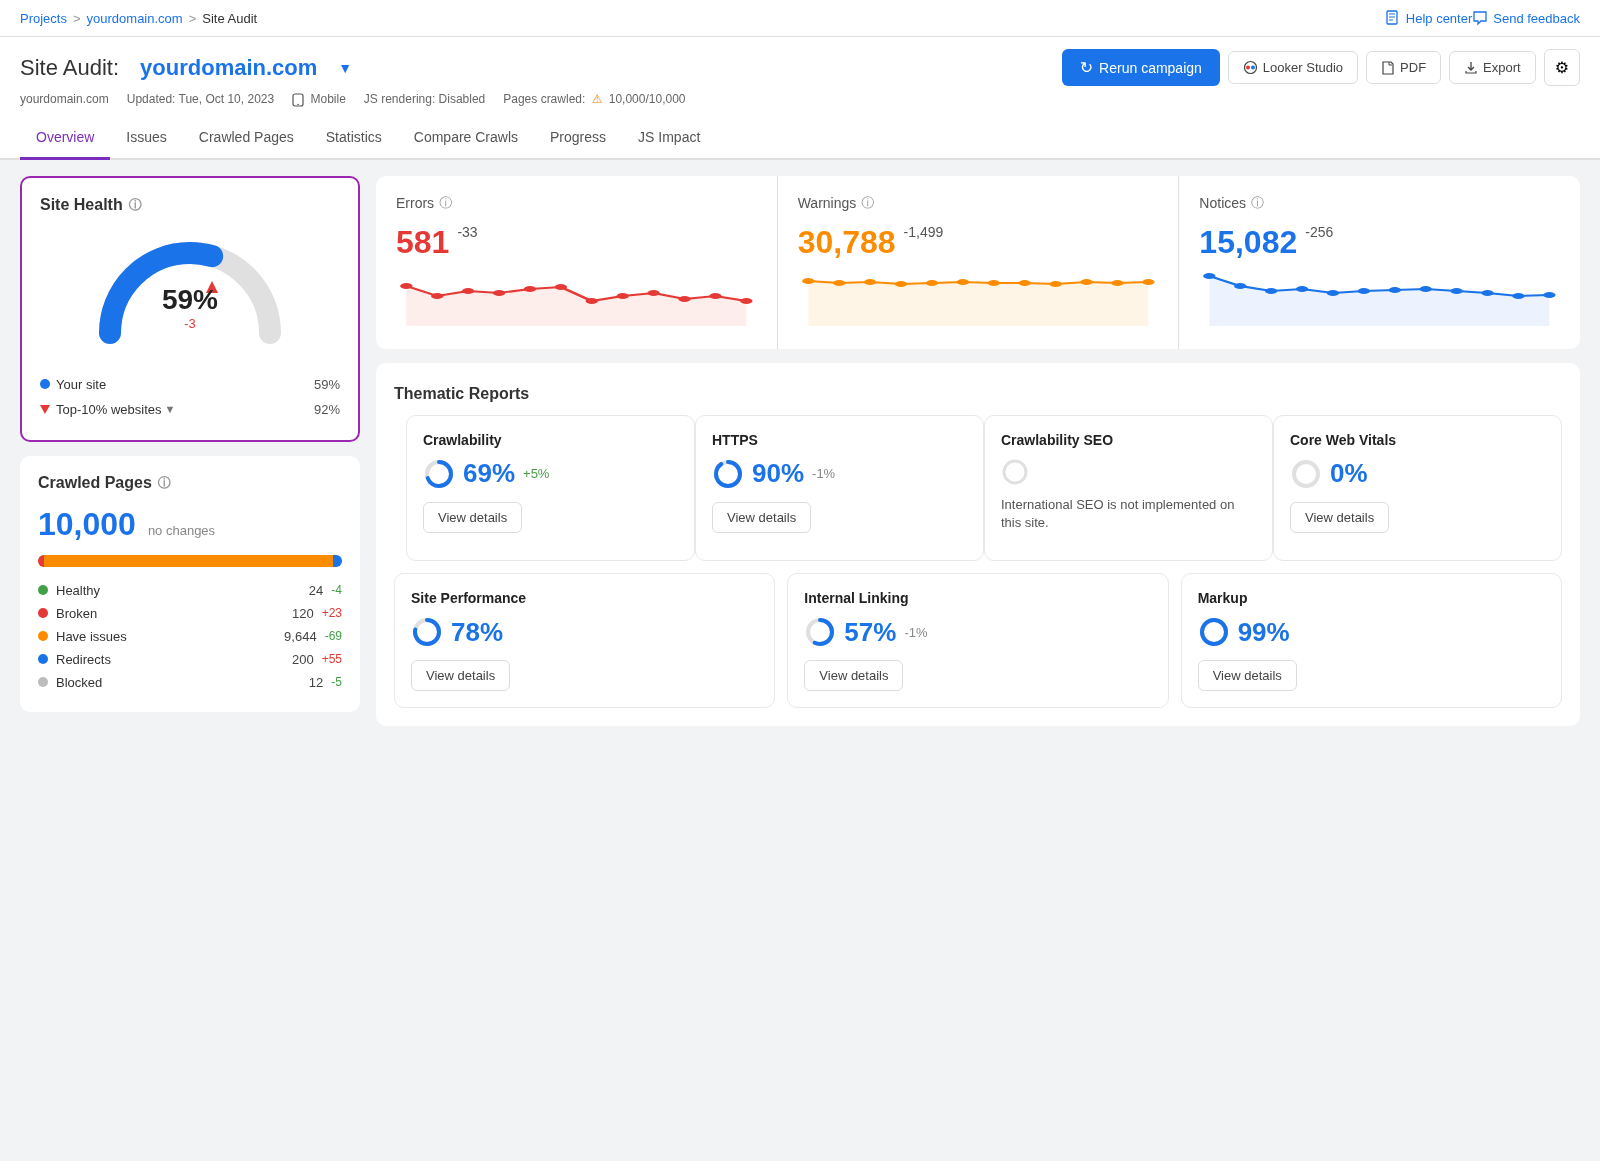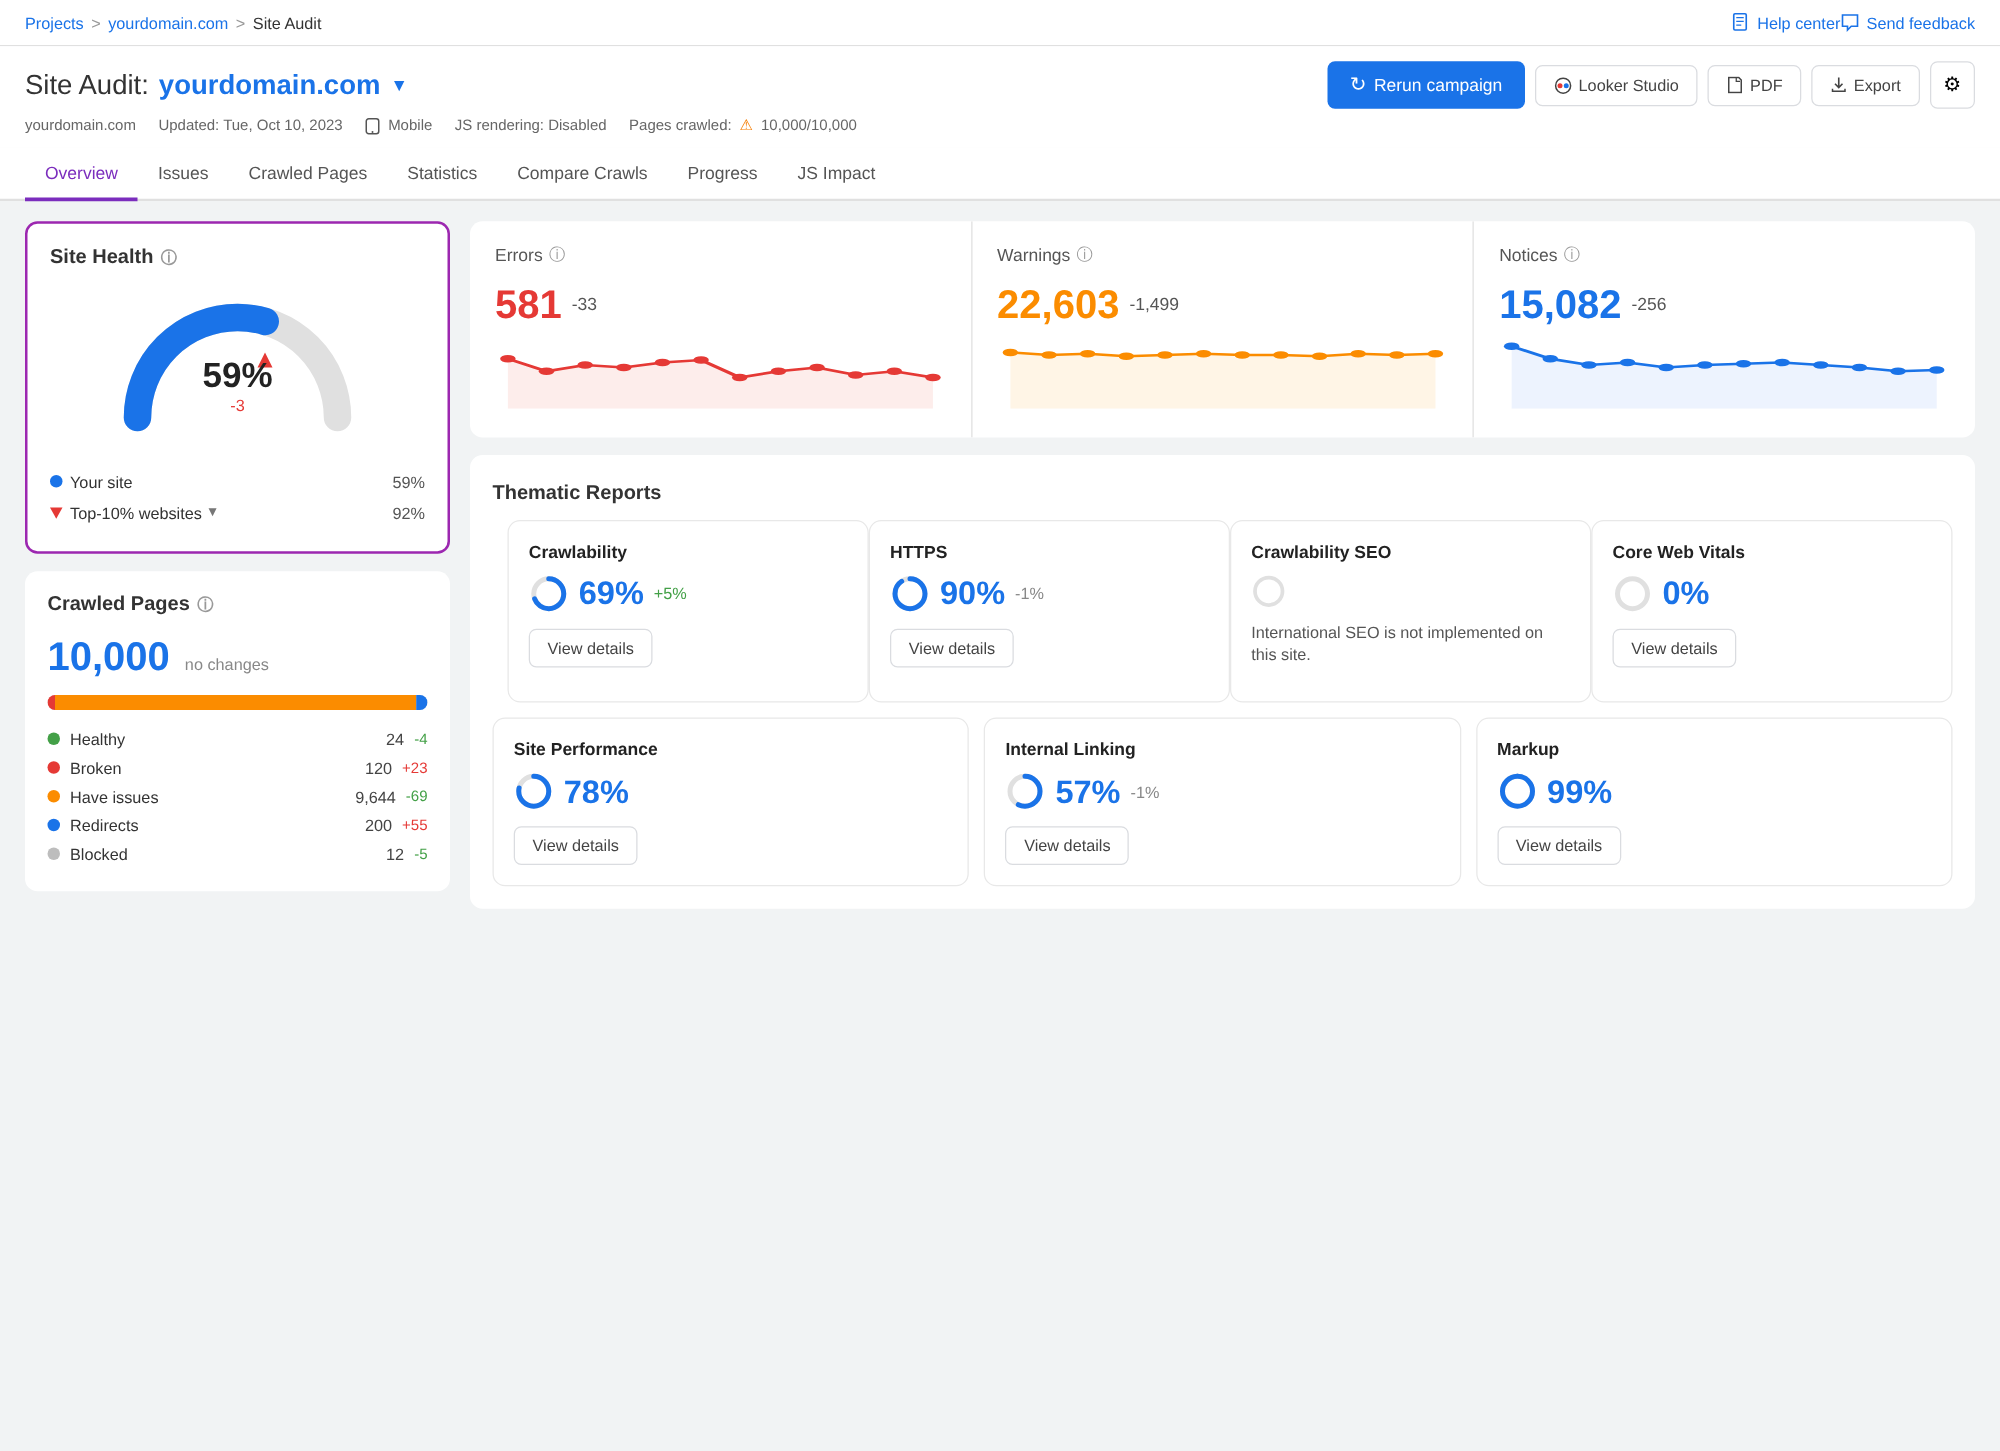--- a/index.html
+++ b/index.html
@@ -5,21 +5,21 @@
     * { box-sizing: border-box; margin: 0; padding: 0; }
     body { font-family: -apple-system, BlinkMacSystemFont, 'Segoe UI', Arial, sans-serif; font-size: 14px; color: #333; background: #f8f9fa; }
     .top-bar { display: flex; align-items: center; justify-content: space-between; padding: 10px 20px; background: #fff; border-bottom: 1px solid #e0e0e0; }
     .breadcrumb { display: flex; align-items: center; gap: 6px; color: #555; font-size: 13px; }
     .breadcrumb span { color: #1a73e8; cursor: pointer; }
     .breadcrumb .sep { color: #999; }
     .top-actions { display: flex; align-items: center; }
     .help-link, .feedback-link { display: flex; align-items: center; gap: 5px; color: #1a73e8; font-size: 13px; cursor: pointer; text-decoration: none; }
     .header { padding: 12px 20px 0; background: #fff; }
     .header-top { display: flex; align-items: center; justify-content: space-between; margin-bottom: 6px; }
-    .site-title { display: flex; align-items: center; gap: 8px; font-size: 22px; font-weight: 500; }
+    .site-title { display: flex; align-items: center; gap: 21px; font-size: 22px; font-weight: 500; }
     .site-title-domain { color: #1a73e8; font-weight: 600; cursor: pointer; }
     .site-title-arrow { color: #1a73e8; font-size: 14px; }
     .header-buttons { display: flex; align-items: center; gap: 8px; }
     .btn-rerun { background: #1a73e8; color: #fff; border: none; padding: 9px 18px; border-radius: 6px; cursor: pointer; font-size: 14px; display: flex; align-items: center; gap: 6px; font-weight: 500; }
     .btn-rerun:before { content: '↻'; font-size: 16px; }
     .btn-outline { background: #fff; color: #444; border: 1px solid #dadce0; padding: 8px 14px; border-radius: 6px; cursor: pointer; font-size: 13px; display: flex; align-items: center; gap: 5px; }
     .btn-gear { background: #fff; border: 1px solid #dadce0; padding: 8px 10px; border-radius: 6px; cursor: pointer; font-size: 16px; }
     .meta-row { display: flex; align-items: center; gap: 18px; font-size: 12px; color: #666; padding-bottom: 10px; }
     .meta-row .warn { color: #f57c00; }
     .nav-tabs { display: flex; gap: 0; padding: 0 20px; background: #fff; border-bottom: 2px solid #e0e0e0; }
@@ -55,21 +55,21 @@
     .stat-label { display: flex; align-items: center; }
     .stat-nums { display: flex; gap: 8px; }
     .stat-main { font-weight: 500; color: #444; }
     .stat-delta-pos { color: #e53935; font-size: 12px; }
     .stat-delta-neg { color: #43a047; font-size: 12px; }
     
     .metrics-row { display: flex; gap: 0; background: #fff; border-radius: 10px; overflow: hidden; }
     .metric-card { flex: 1; padding: 18px 20px; border-right: 1px solid #e0e0e0; }
     .metric-card:last-child { border-right: none; }
     .metric-label { font-size: 14px; color: #555; margin-bottom: 12px; display: flex; align-items: center; gap: 5px; }
-    .metric-value { font-size: 32px; font-weight: 700; display: flex; align-items: center; gap: 8px; }
+    .metric-value { font-size: 32px; font-weight: 700; display: flex; align-items: flex-start; gap: 8px; }
     .metric-val-red { color: #e53935; }
     .metric-val-orange { color: #fb8c00; }
     .metric-val-blue { color: #1a73e8; }
     .metric-delta { font-size: 14px; font-weight: 400; color: #555; }
     .mini-chart { height: 60px; margin-top: 10px; position: relative; }
     
     .thematic-title { font-size: 16px; font-weight: 700; padding: 4px 0 12px; }
     .reports-grid { display: grid; grid-template-columns: 1fr 1fr 1fr 1fr; gap: 0; margin-left: 12px; }
     .reports-grid-2 { display: grid; grid-template-columns: 1fr 1fr 1fr; gap: 12px; }
     .report-card { background: #fff; border-radius: 10px; padding: 16px; border: 1px solid #e8e8e8; }
@@ -316,21 +316,21 @@
               <circle cx="170" cy="30" r="3" fill="#e53935"></circle>
       </svg>
     </div>
   </div>
         <div class="metric-card">
     <div class="metric-label">
       <span>Warnings</span>
       <span class="info-icon">ⓘ</span>
     </div>
     <div class="metric-value">
-      <span class="metric-val-orange">22,603</span>
+      <span class="metric-val-orange">30,788</span>
       <span class="metric-delta">-1,499</span>
     </div>
     <div class="mini-chart">
       <svg width="100%" height="55" viewBox="0 0 175 55" preserveAspectRatio="none">
         <polygon points="5,55 5,10 20,12 35,11 50,13 65,12 80,11 95,12 110,12 125,13 140,11 155,12 170,11 170,55" fill="#fff3e0" opacity="0.8"></polygon>
         <polyline points="5,10 20,12 35,11 50,13 65,12 80,11 95,12 110,12 125,13 140,11 155,12 170,11" fill="none" stroke="#fb8c00" stroke-width="2"></polyline>
         <circle cx="5" cy="10" r="3" fill="#fb8c00"></circle>
               <circle cx="20" cy="12" r="3" fill="#fb8c00"></circle>
               <circle cx="35" cy="11" r="3" fill="#fb8c00"></circle>
               <circle cx="50" cy="13" r="3" fill="#fb8c00"></circle>

